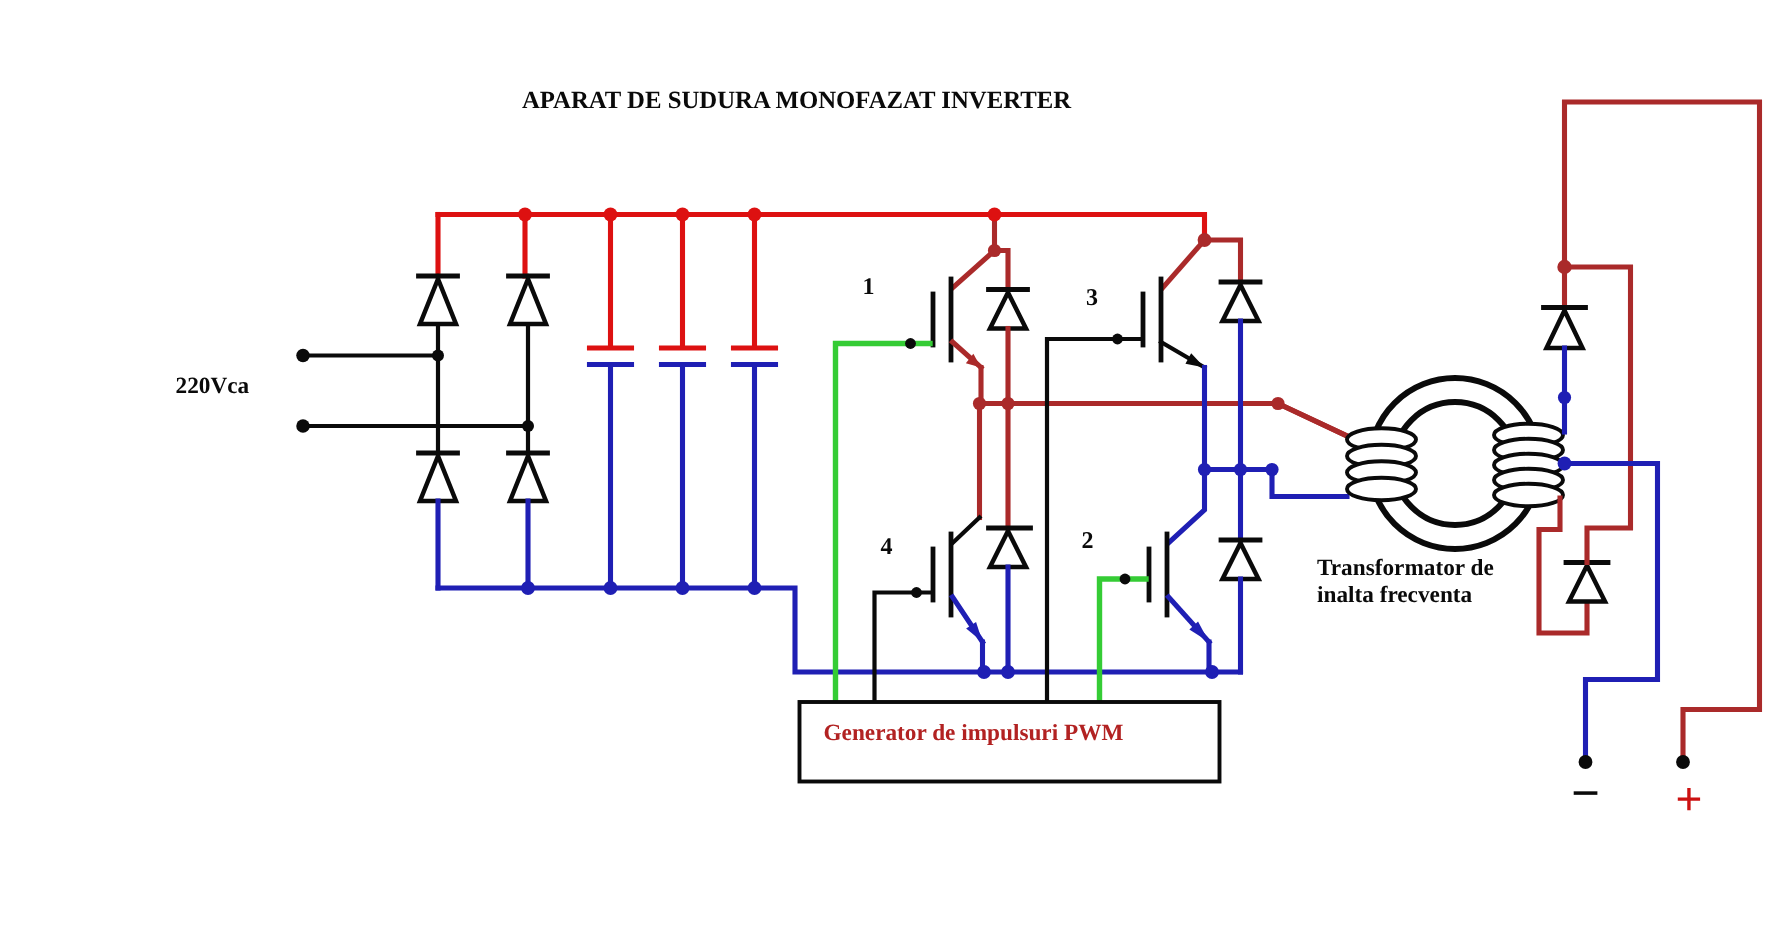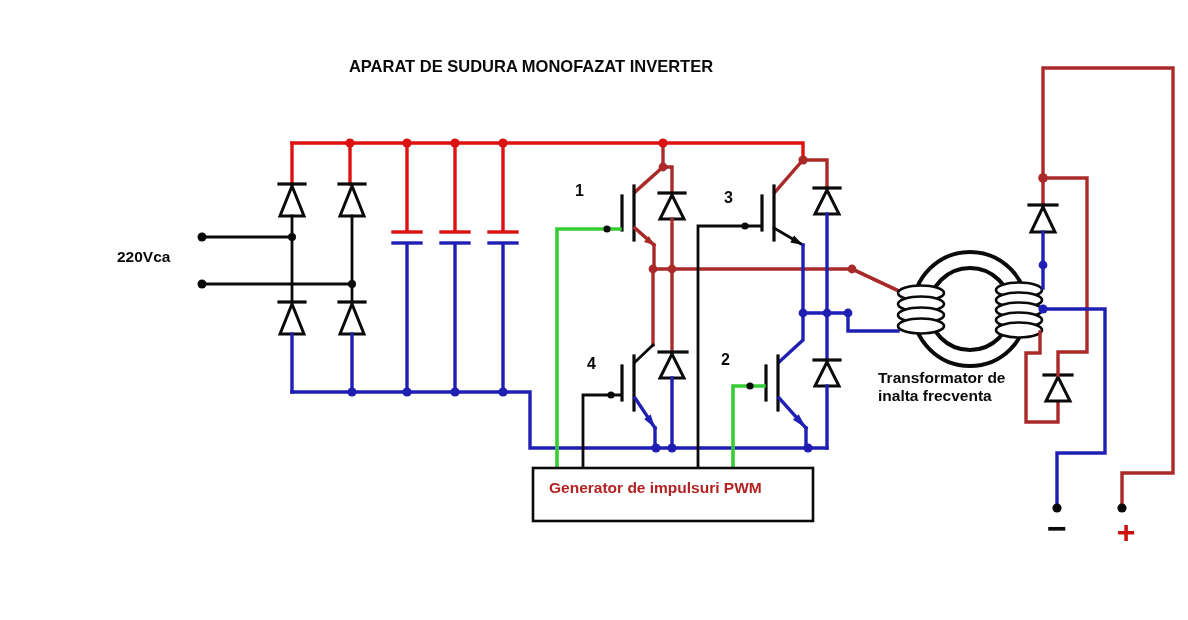--- a/index.html
+++ b/index.html
@@ -1,17 +1,17 @@
 <!DOCTYPE html>
 <html><head>
 <meta charset="utf-8">
 <style>
   html,body{margin:0;padding:0;background:#ffffff;}
   .canvas{position:relative;width:1188px;height:620px;background:#ffffff;overflow:hidden;
-          font-family:Liberation Sans, sans-serif;}
+          font-family:Liberation Serif, serif;}
   svg{display:block;width:1188px;height:620px;}
   
   .wR{stroke:#dd1111;stroke-width:3.4;fill:none;stroke-linecap:square;}   
   .wRD{stroke:#aa2a2a;stroke-width:3.4;fill:none;stroke-linecap:square;}  
   .wB{stroke:#1f1fb4;stroke-width:3.4;fill:none;stroke-linecap:square;}   
   .wK{stroke:#0a0a0a;stroke-width:2.8;fill:none;stroke-linecap:square;}   
   .wG{stroke:#35cc35;stroke-width:3.6;fill:none;stroke-linecap:square;}   
   .sym{stroke:#0a0a0a;stroke-width:3;fill:#ffffff;}
   .symln{stroke:#0a0a0a;stroke-width:3.2;fill:none;stroke-linecap:square;}
   .ring{stroke:#0a0a0a;stroke-width:4;fill:#ffffff;}

